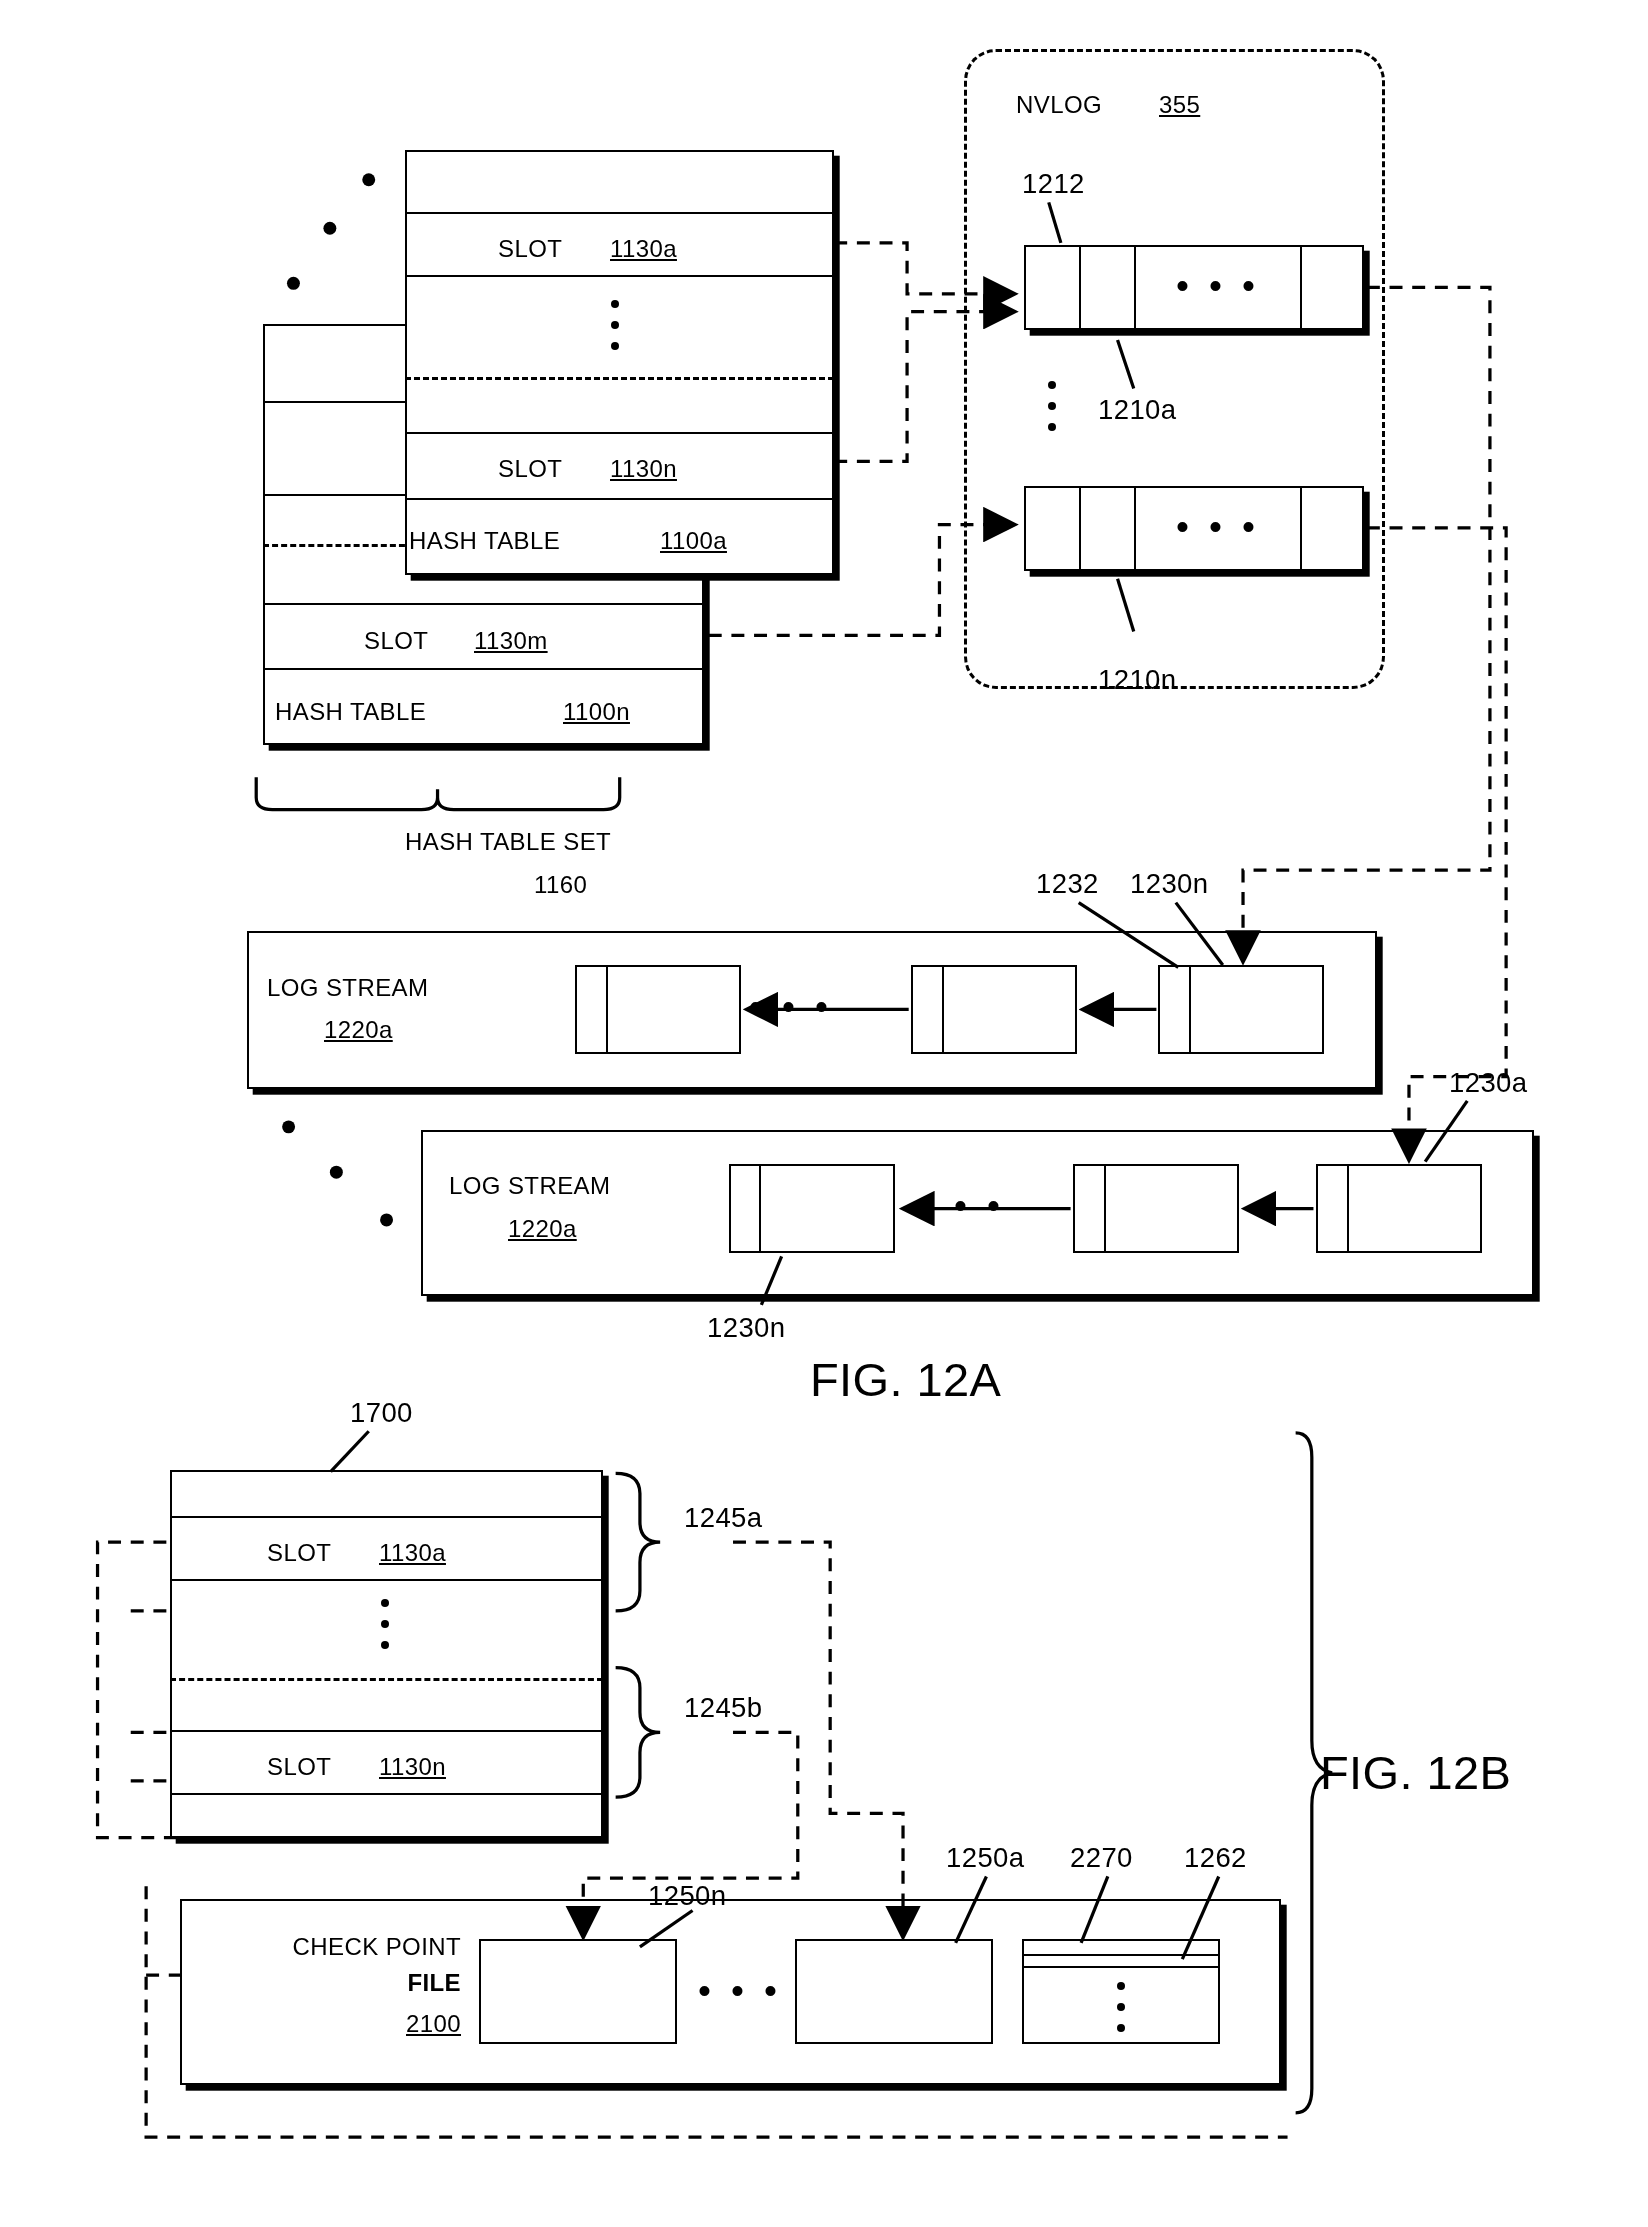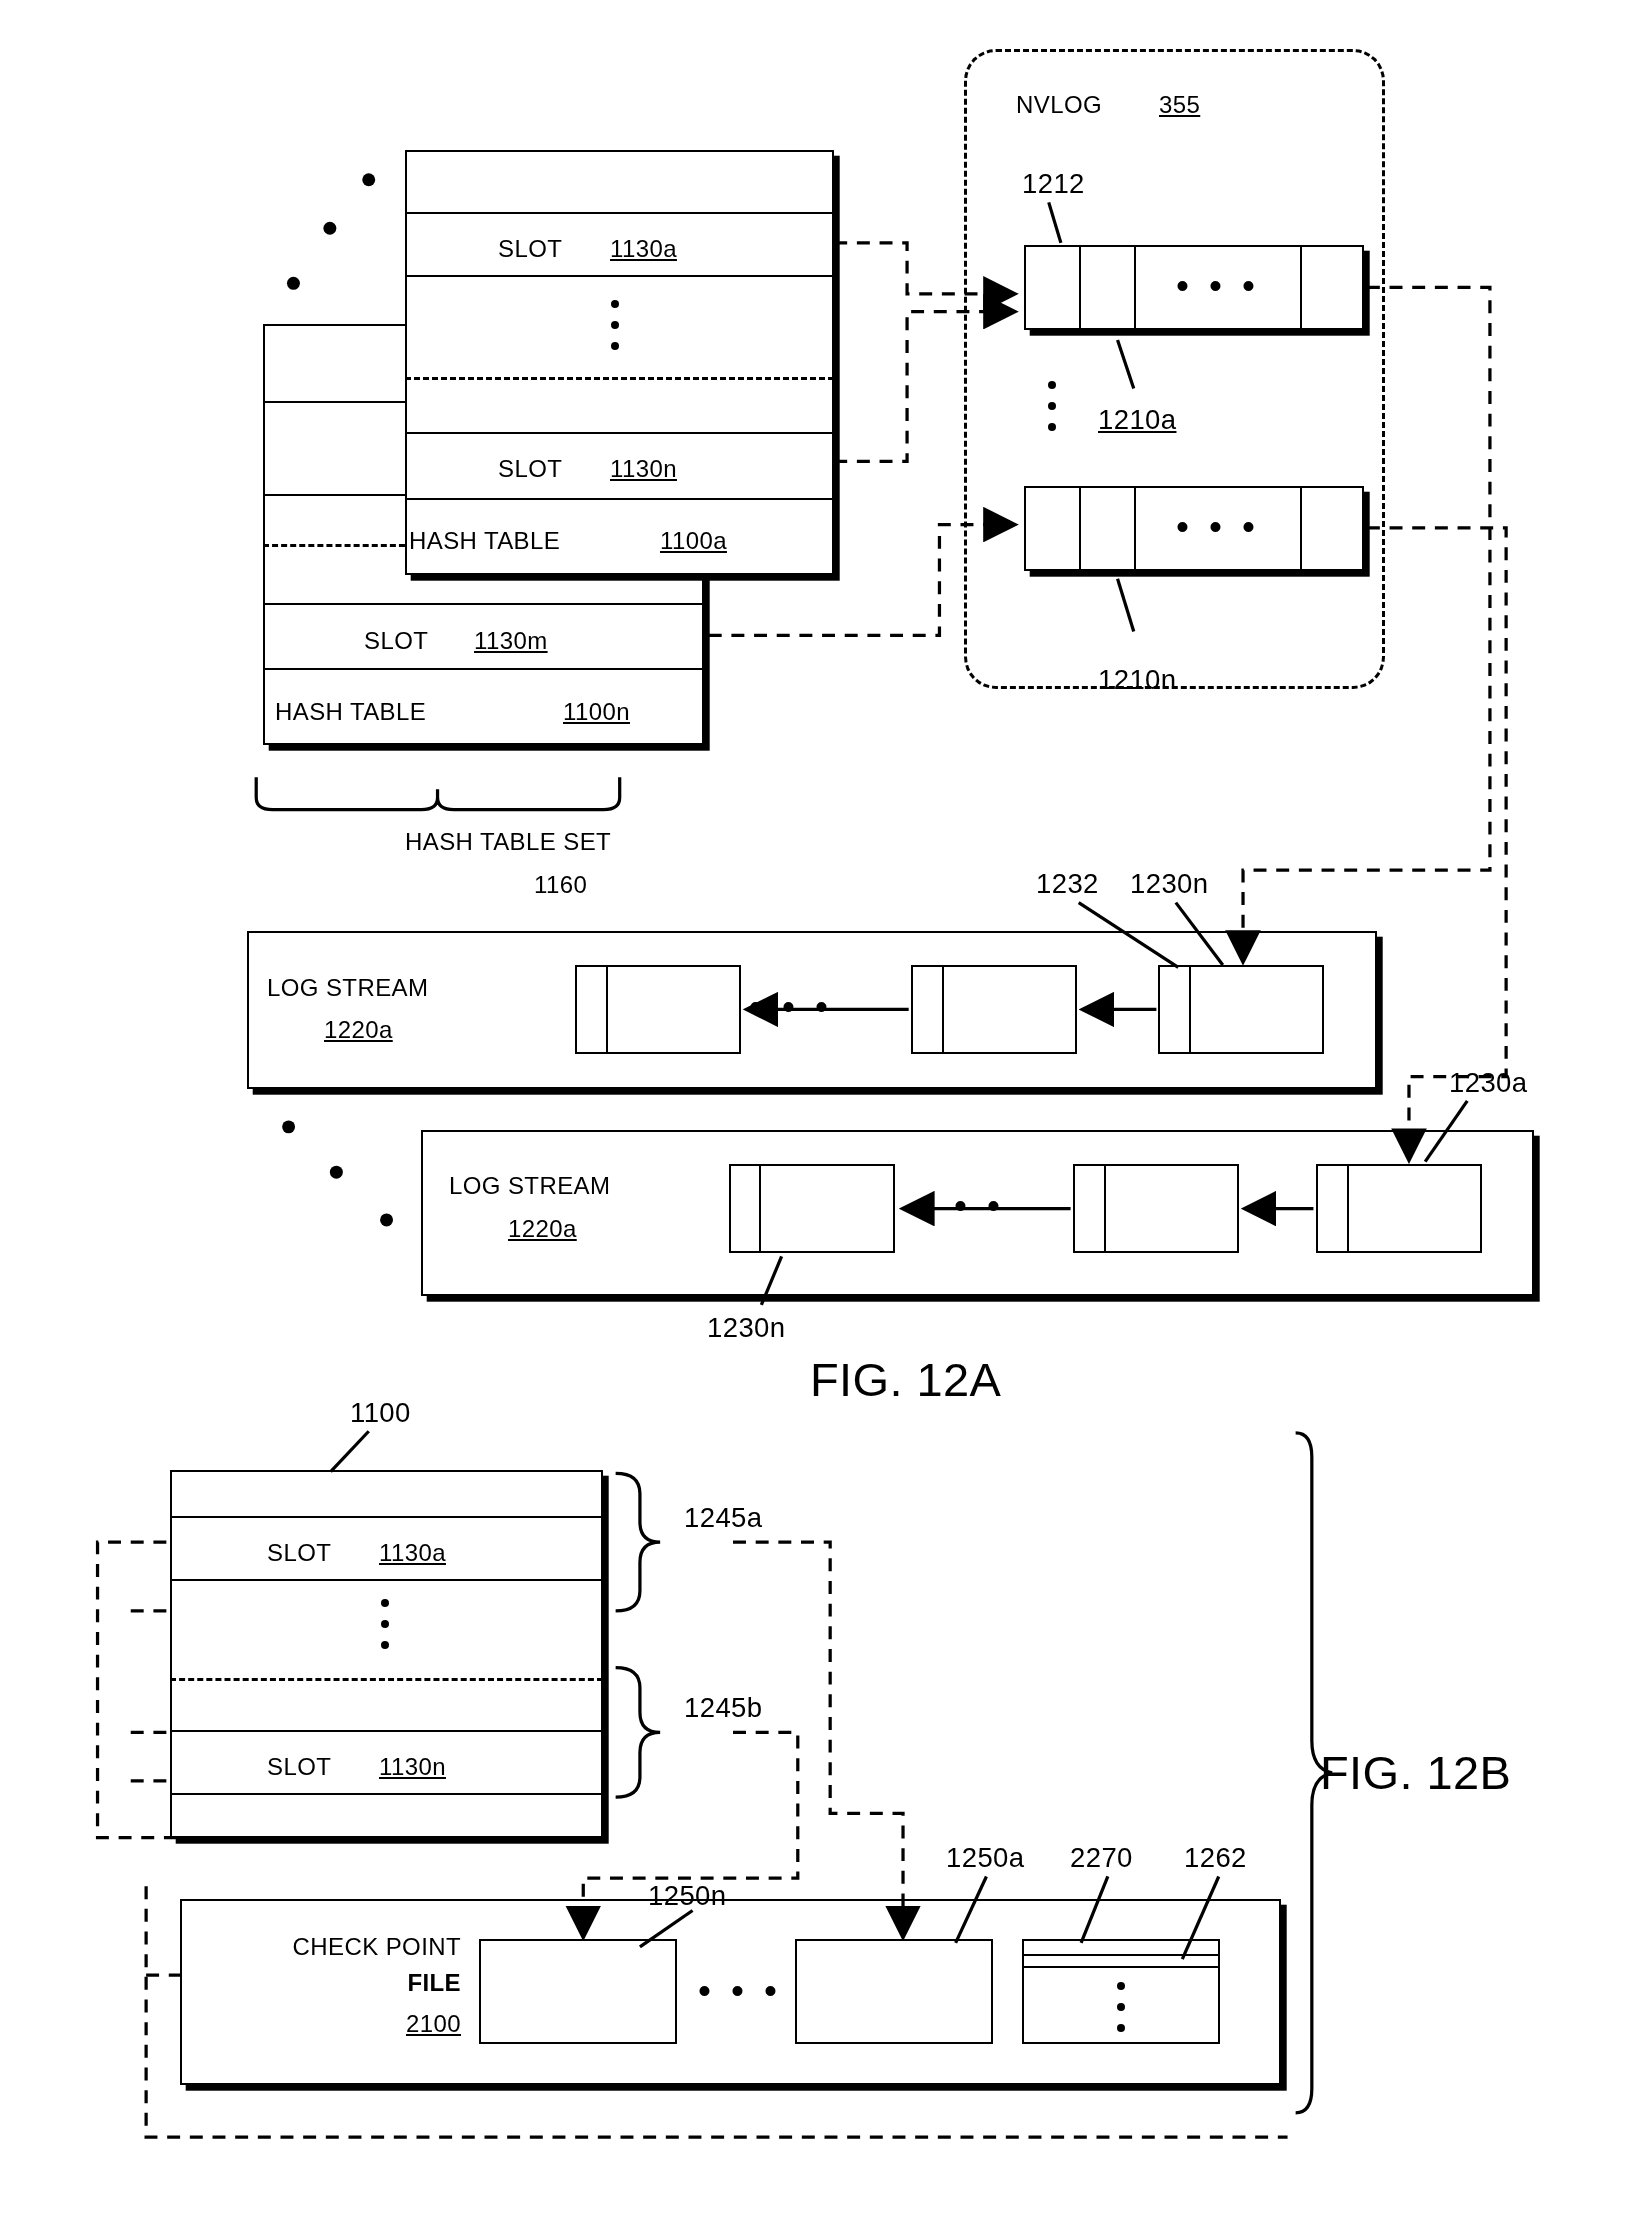--- a/index.html
+++ b/index.html
@@ -85,21 +85,21 @@
   <div class="box" style="left:964px; top:49px; width:421px; height:640px; border:3.2px dashed #000; border-radius:32px; background:transparent;"></div>
   <div class="lbl big" style="left:1016px; top:81px;">NVLOG</div>
   <div class="lbl big u" style="left:1159px; top:81px;">355</div>
 
   <div class="box shadow" style="left:1024px; top:245px; width:340px; height:85px;"></div>
   <div class="slotrow" style="left:1079px; top:245px; width:2.4px; height:85px; background:#000;"></div>
   <div class="slotrow" style="left:1134px; top:245px; width:2.4px; height:85px; background:#000;"></div>
   <div class="slotrow" style="left:1300px; top:245px; width:2.4px; height:85px; background:#000;"></div>
   <div class="dots-h" style="left:1176px; top:267px;">• • •</div>
   <div class="lbl" style="left:1022px; top:168px;">1212</div>
-  <div class="lbl" style="left:1098px; top:404px;text-decoration:underline;">1210a</div>
+  <div class="lbl" style="left:1098px; top:394px;">1210a</div>
 
   <div class="vdots" style="left:1048px; top:381px;">
     <i></i>
       <i></i>
       <i></i>
   </div>
 
   <div class="box shadow" style="left:1024px; top:486px; width:340px; height:85px;"></div>
   <div class="slotrow" style="left:1079px; top:486px; width:2.4px; height:85px; background:#000;"></div>
   <div class="slotrow" style="left:1134px; top:486px; width:2.4px; height:85px; background:#000;"></div>
@@ -163,21 +163,21 @@
   <div class="dots-h" style="left:921px; top:1187px;">• • •</div>
   <div class="box" style="left:1073px; top:1164px; width:166px; height:89px; border-width:2.4px;"></div>
   <div class="slotrow" style="left:1104px; top:1164px; width:2.4px; height:89px; background:#000;"></div>
   <div class="box" style="left:1316px; top:1164px; width:166px; height:89px; border-width:2.4px;"></div>
   <div class="slotrow" style="left:1347px; top:1164px; width:2.4px; height:89px; background:#000;"></div>
   <div class="lbl" style="left:1449px; top:1067px;">1230a</div>
   <div class="lbl" style="left:707px; top:1312px;">1230n</div>
 
   <div class="lbl fig" style="left:810px; top:1352px;">FIG. 12A</div>
 
-  <div class="lbl" style="left:350px; top:1397px;">1100</div>
+  <div class="lbl" style="left:350px; top:1397px;">1700</div>
 
   <div class="box shadow" style="left:170px; top:1470px; width:433px; height:368px;"></div>
   <div class="hline" style="left:170px; top:1516px; width:433px;"></div>
   <div class="hline" style="left:170px; top:1579px; width:433px;"></div>
   <div class="lbl big" style="left:267px; top:1529px;">SLOT</div>
   <div class="lbl big u" style="left:379px; top:1529px;">1130a</div>
   <div class="vdots" style="left:381px; top:1599px;">
     <i></i>
       <i></i>
       <i></i>

